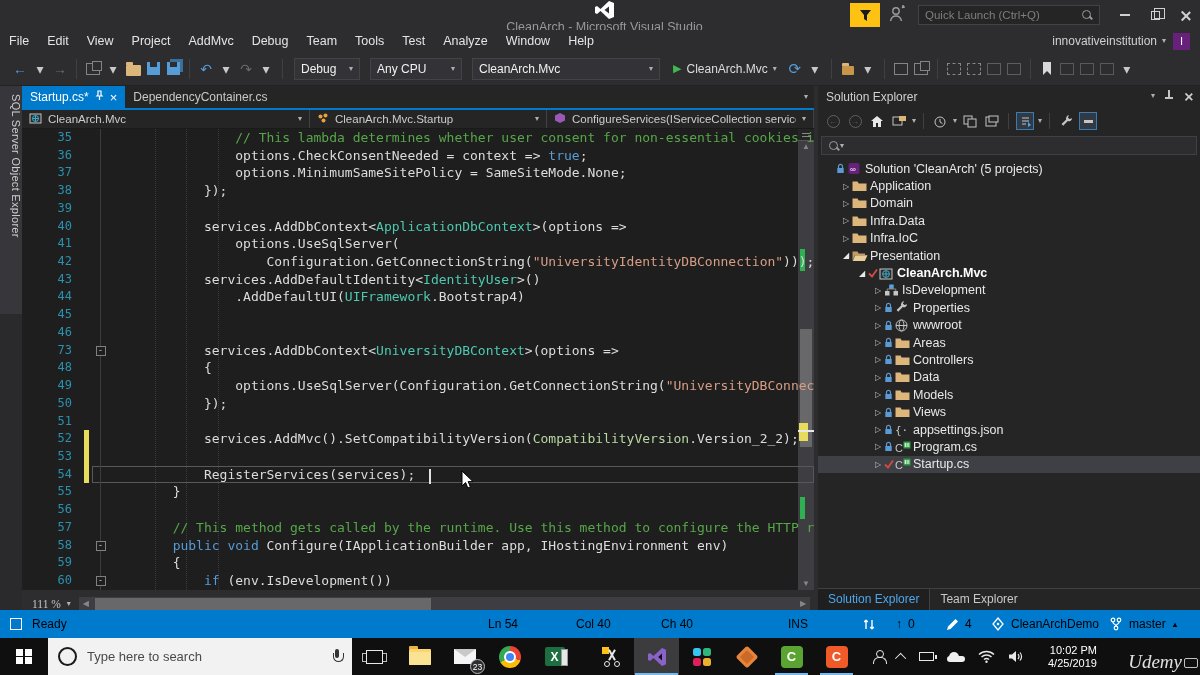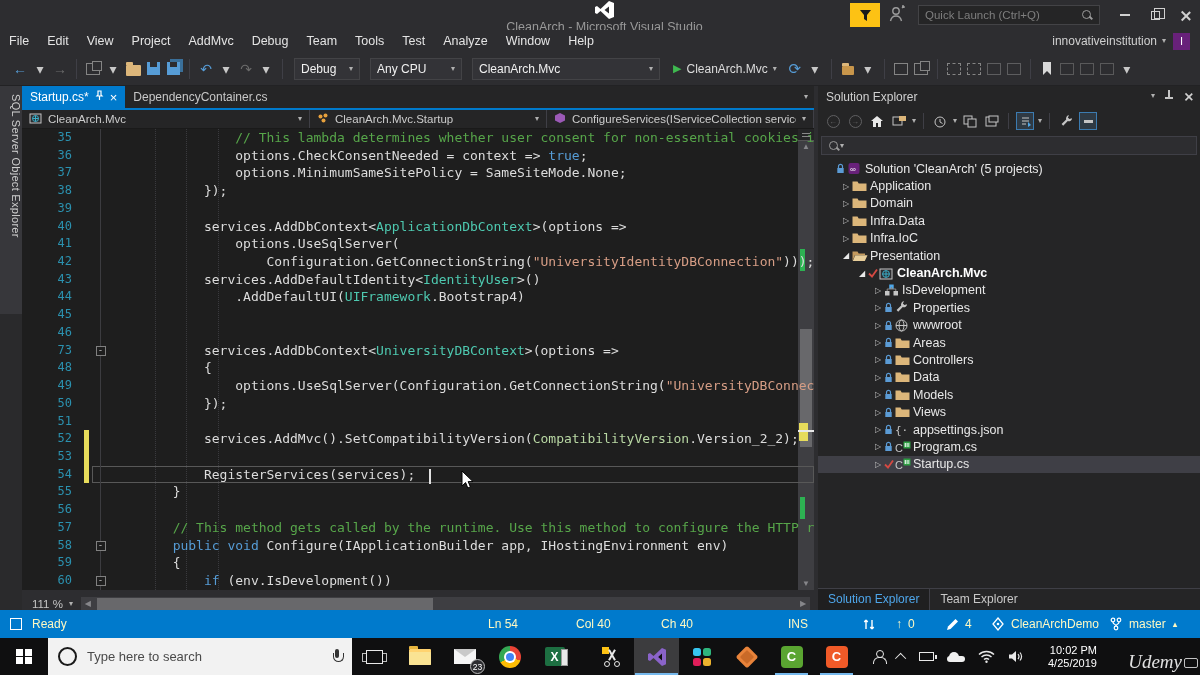--- a/index.html
+++ b/index.html
@@ -86,21 +86,21 @@
   .vscroll { position:absolute; right:0; top:43px; width:16px; height:461px; background:#3e3e42; }
   .vs-grip { position:absolute; left:0; top:0; width:16px; height:12px; background:#252526; border-bottom:1px solid #555; }
   .vs-grip::before { content:""; position:absolute; left:4px; top:4px; width:8px; height:1px; background:#888; box-shadow:0 3px 0 #888; }
   .vs-arrow { position:absolute; left:0; width:16px; height:12px; color:#86868a; font-size:8px; text-align:center; line-height:12px; }
   .vs-thumb { position:absolute; left:2px; width:12px; background:#68686b; }
   .mark { position:absolute; }
   .mark.green { left:2px; width:5px; background:#2db152; }
   .mark.yellow { left:1px; width:9px; background:#e7dc5b; }
   .mark.white { left:0; width:16px; height:2px; background:#e8e8e8; }
 
-  .editor-bottom { position:absolute; left:0; top:504px; width:792px; height:28px; background:#2d2d30; display:flex; align-items:center; }
+  .editor-bottom { position:absolute; left:0; top:504px; width:792px; height:28px; background:#2d2d30; display:flex; align-items:center;font-family:Liberation Serif, serif; }
   .zoomsel { display:flex; align-items:center; gap:6px; font-size:11.5px; color:#c5c5c5; padding:0 8px 0 10px; }
   .hscroll { position:relative; flex:1; height:14px; margin-right:4px; background:#3e3e42; }
   .hs-arrow { position:absolute; top:0; width:14px; height:14px; color:#86868a; font-size:8px; text-align:center; line-height:14px; }
   .hs-thumb { position:absolute; left:16px; top:1px; width:336px; height:12px; background:#68686b; }
 
   .splitter { position:absolute; left:814px; top:0; width:4px; height:524px; background:#2d2d30; }
 
   
   .panel { position:absolute; left:818px; top:0; width:382px; height:524px; background:#252526; }
   .p-header { position:absolute; left:0; top:0; width:382px; height:22px; display:flex; align-items:center; padding:0 8px; font-size:12px; color:#d0d0d0; }
@@ -122,21 +122,21 @@
   .trow .arrow { width:12px; flex:none; text-align:center; font-size:8px; color:#bdbdbd; }
   .trow .ovl { width:11px; flex:none; display:flex; align-items:center; }
   .trow .ticon { width:18px; flex:none; display:flex; align-items:center; }
   .trow .tlabel { white-space:nowrap; }
   .trow.bold .tlabel { font-weight:bold; color:#fff; }
   .p-bottom { position:absolute; left:0; top:502px; width:382px; height:22px; background:#252526; border-top:1px solid #3f3f46; display:flex; }
   .ptab { padding:3px 10px; font-size:12px; color:#c8c8c8; }
   .ptab.active { color:#4ea6ea; background:#1f1f20; border-right:1px solid #3f3f46; }
 
   
-  .statusbar { position:absolute; left:0; top:610px; width:1200px; height:28px; background:#007acc; color:#fef9c3; font-size:12px; }
+  .statusbar { position:absolute; left:0; top:610px; width:1200px; height:28px; background:#007acc; color:#000000; font-size:12px; }
   .sb-item { position:absolute; top:0; height:28px; display:flex; align-items:center; }
   .sb-sq { width:12px; height:12px; border:1.5px solid #fff; }
 
   
   .taskbar { position:absolute; left:0; top:638px; width:1200px; height:37px; background:#0f0f10; display:flex; align-items:stretch; }
   .tk { display:flex; align-items:center; justify-content:center; position:relative; cursor:pointer; }
   .tk.start { width:48px; }
   .winlogo { display:grid; grid-template-columns:7px 7px; grid-template-rows:7px 7px; gap:1.5px; }
   .winlogo span { background:#fff; }
   .tsearch { width:304px; background:#f2f2f2; display:flex; align-items:center; gap:10px; padding:0 10px; }

